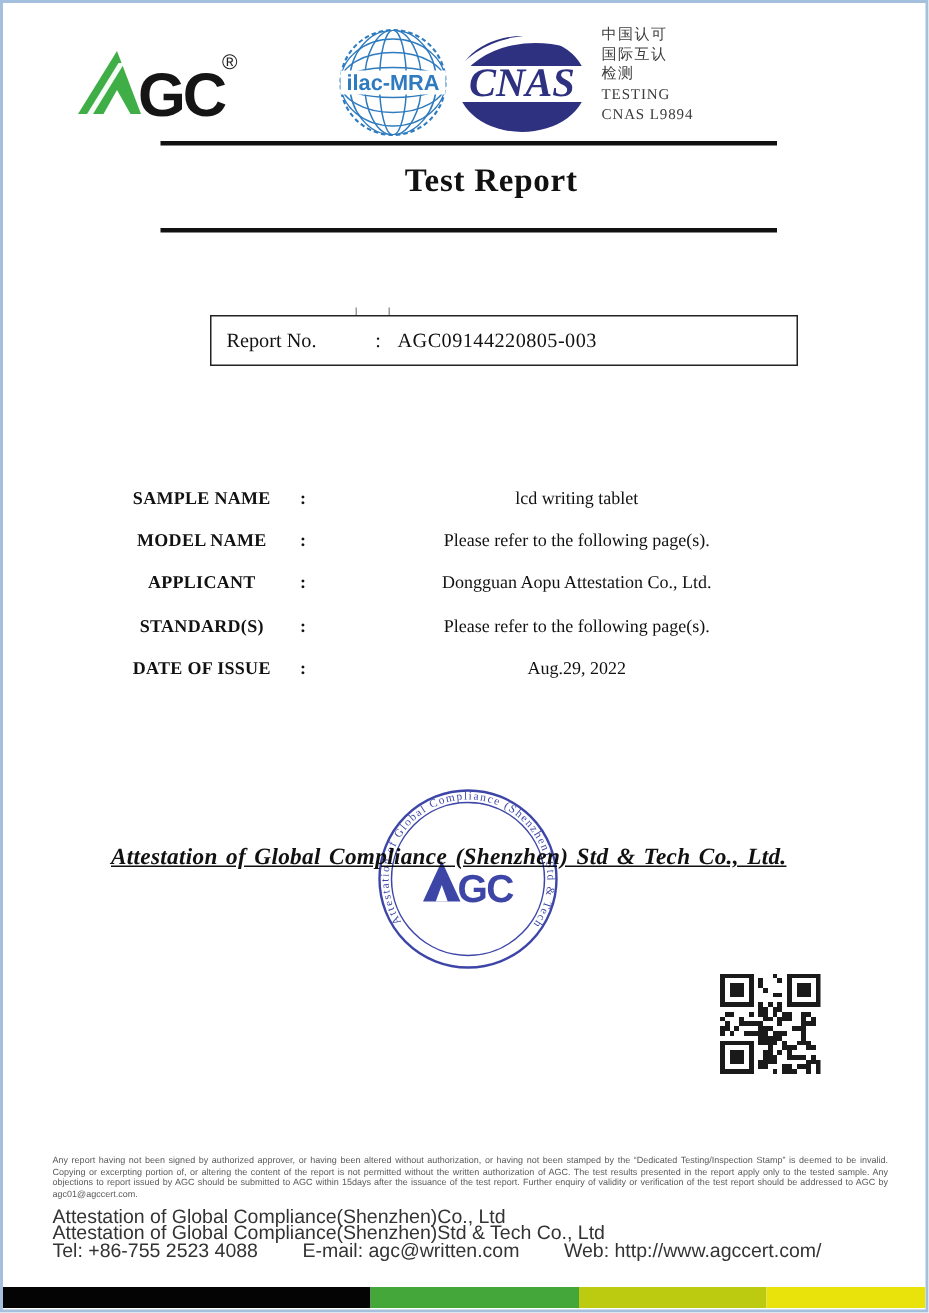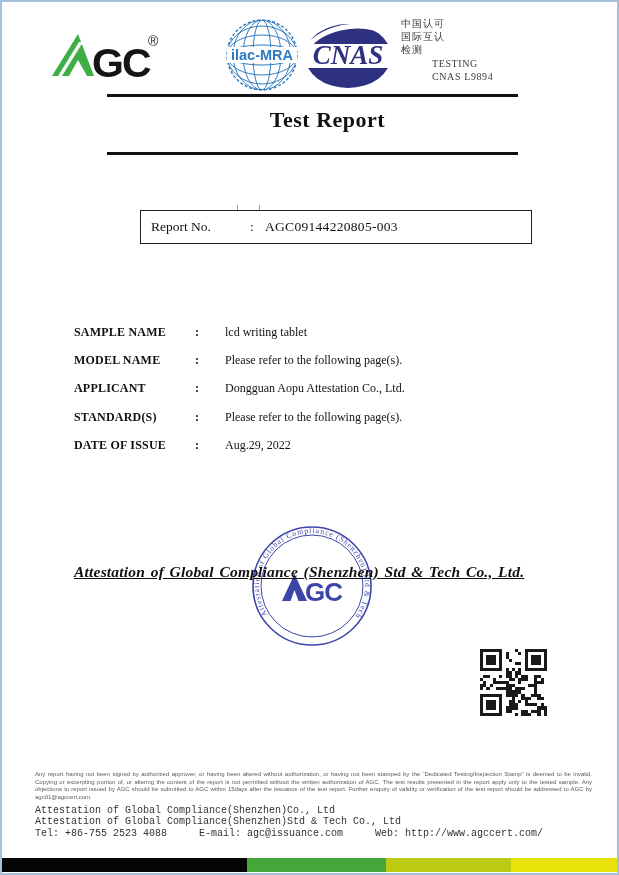--- a/index.html
+++ b/index.html
@@ -13,56 +13,56 @@
     overflow:hidden;
     margin:0 auto;
   }
   
   .header{position:absolute;top:12px;left:0;width:100%;height:80px;}
   .agc-logo{position:absolute;left:46px;top:16px;}
   .ilac-logo{position:absolute;left:222px;top:3px;}
   .cnas-logo{position:absolute;left:300px;top:8px;}
   .accred{position:absolute;left:399px;top:3px;font-family:Liberation Serif, serif;
           font-size:10px;line-height:13.2px;color:#3c3c3c;letter-spacing:1px;}
-  .accred .latin{letter-spacing:.6px;margin-left:31px;}
+  .accred .latin{letter-spacing:.6px;}
   
   .rule{position:absolute;left:105px;width:411px;background:#111;}
   .rule-top{top:92px;height:3px;}
   .rule-bottom{top:150px;height:2.5px;}
   .page-title{position:absolute;top:105px;left:120px;width:411px;text-align:center;
               font-size:22px;font-weight:bold;color:#111;letter-spacing:.5px;}
   
   .report-box{position:absolute;left:138px;top:208px;width:392px;height:34px;
               border:1.6px solid #222;box-sizing:border-box;display:flex;align-items:center;
               font-size:13.5px;color:#111;}
   .report-box .lbl{margin-left:10px;width:88px;}
   .report-box .col{width:26px;text-align:center;}
   .report-box .val{letter-spacing:.3px;}
   .tick{position:absolute;width:1px;height:5px;background:#9a9a9a;top:203px;}
   .tick1{left:235px;} .tick2{left:257px;}
   
   .fields{position:absolute;left:72px;top:316px;width:470px;}
-  .frow{display:flex;height:28.3px;align-items:center;font-size:12px;color:#111;}
+  .frow{display:flex;height:28.3px;align-items:center;font-size:12px;color:#111;text-align:center;}
   .frow .flabel{width:121px;font-weight:bold;letter-spacing:.2px;}
   .frow .fcolon{width:14px;font-weight:bold;}
   .frow .fvalue{flex:1;margin-left:16px;}
   
   .attest{position:absolute;left:72px;top:561px;width:480px;
           font-size:15.5px;font-weight:bold;font-style:italic;color:#111;
           text-decoration:underline;letter-spacing:.2px;word-spacing:1.5px;}
   .stamp{position:absolute;left:240px;top:514px;width:140px;height:140px;
          mix-blend-mode:multiply;opacity:.92;}
   
   .qr{position:absolute;left:478px;top:647px;width:67px;height:67px;background:#fff;}
   
   .disclaimer{position:absolute;left:33px;top:769px;width:557px;
               font-family:"Liberation Sans",sans-serif;font-size:6px;line-height:7.6px;
               color:#5a5a5a;text-align:justify;}
   .addr{position:absolute;left:33px;top:803px;width:557px;
-        font-family:Liberation Mono, monospace;font-size:10px;line-height:11px;color:#333;}
+        font-family:Liberation Sans, sans-serif;font-size:13px;line-height:11px;color:#333;}
   .contact{margin-top:1px;}
   .contact span{margin-right:26px;}
   
   .bottom-bar{position:absolute;left:0;bottom:1px;width:100%;height:14px;display:flex;}
   .bottom-bar div{height:100%;}
 </style>
 </head>
 <body>
 
 <div class="page">
@@ -392,21 +392,21 @@
 
   <div class="disclaimer">Any report having not been signed by authorized approver, or having been altered without authorization, or having not been stamped by the “Dedicated Testing/Inspection Stamp” is deemed to be invalid. Copying or excerpting portion of, or altering the content of the report is not permitted without the written authorization of AGC. The test results presented in the report apply only to the tested sample. Any objections to report issued by AGC should be submitted to AGC within 15days after the issuance of the test report. Further enquiry of validity or verification of the test report should be addressed to AGC by agc01@agccert.com.</div>
 
   <div class="addr">
     <div id="addr-lines">
         <div>Attestation of Global Compliance(Shenzhen)Co., Ltd</div>
         <div>Attestation of Global Compliance(Shenzhen)Std &amp; Tech Co., Ltd</div>
       </div>
     <div class="contact">
       <span>Tel: +86-755 2523 4088</span>
-      <span>E-mail: agc@issuance.com</span>
+      <span>E-mail: agc@written.com</span>
       <span>Web: http://www.agccert.com/</span>
     </div>
   </div>
 
   <div class="bottom-bar" id="bottom-bar">
       <div style="width: 39.9%; background: rgb(4, 4, 4);"></div>
       <div style="width: 22.5%; background: rgb(67, 167, 58);"></div>
       <div style="width: 20.3%; background: rgb(188, 203, 16);"></div>
       <div style="width: 17.3%; background: rgb(234, 227, 11);"></div>
     </div>

